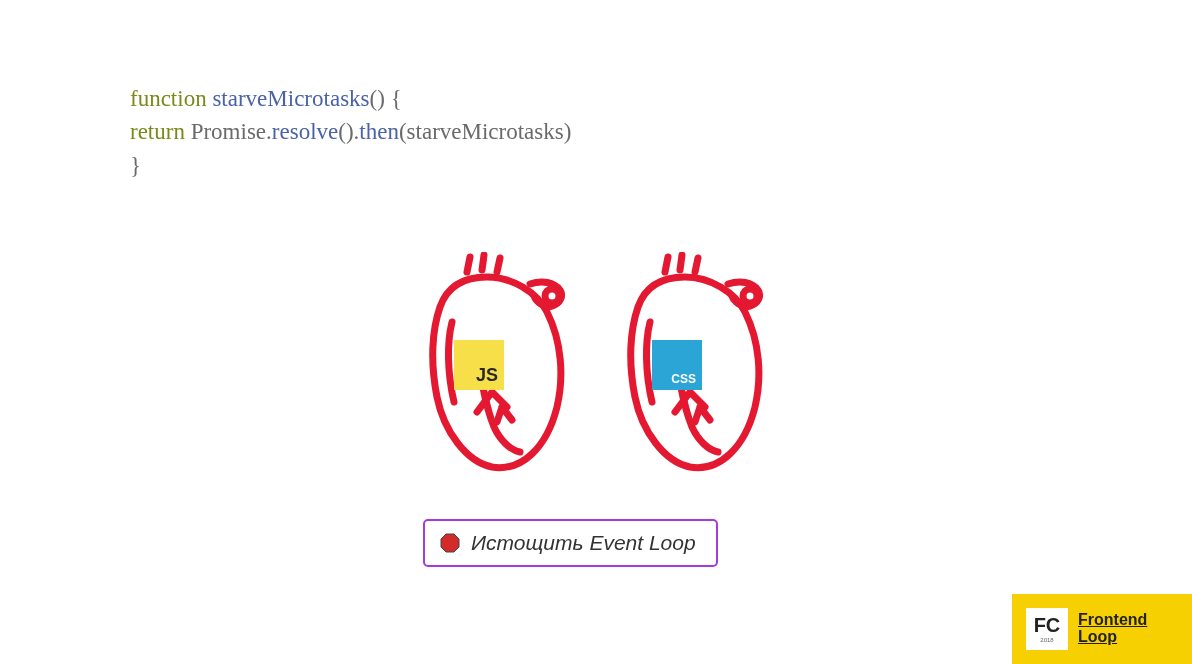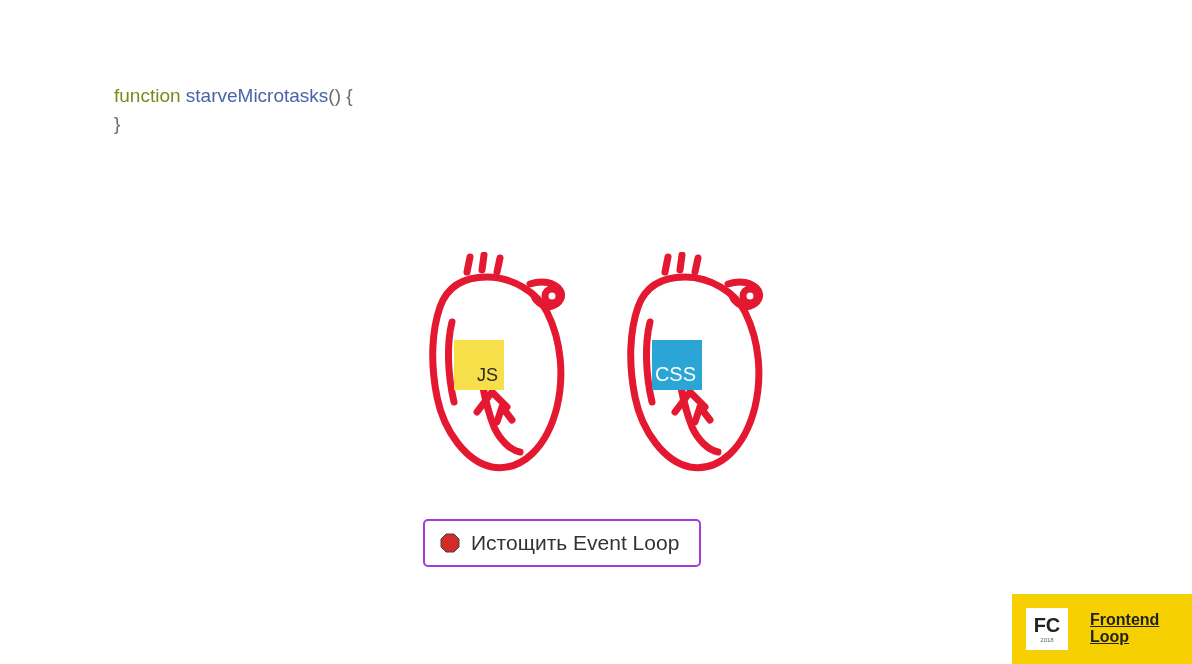--- a/index.html
+++ b/index.html
@@ -7,23 +7,23 @@
       width: 1192px;
       height: 664px;
       background: #fff;
       font-family: Arial, sans-serif;
       position: relative;
       overflow: hidden;
     }
     .code-block {
       position: absolute;
       top: 82px;
-      left: 114px;
-      font-family: Liberation Sans, sans-serif;
-      font-size: 19px;
+      left: 130px;
+      font-family: Liberation Serif, serif;
+      font-size: 23px;
       line-height: 1.45;
       color: #6a6a6a;
     }
     .kw-function { color: #7a8a1a; }
     .kw-return { color: #7a8a1a; }
     .fn-name { color: #4a63a8; }
     .method { color: #4a63a8; }
     .punct { color: #6a6a6a; }
     .ident { color: #6a6a6a; }
 
@@ -47,63 +47,63 @@
       position: absolute;
       top: 88px;
       left: 62px;
       width: 50px;
       height: 50px;
       display: flex;
       align-items: flex-end;
       justify-content: flex-end;
       padding: 4px 6px;
       font-family: Arial, sans-serif;
-      font-weight: normal;
+      font-weight: bold;
       font-size: 18px;
     }
     .badge-js { background: #f7df4a; color: #2a2a2a; }
-    .badge-css { background: #2aa5d6; color: #fff; font-size: 20px; }
+    .badge-css { background: #2aa5d6; color: #fff; font-size: 12px; }
 
     .button-area {
       position: absolute;
       top: 519px;
       left: 423px;
     }
     .starve-btn {
       border: 2px solid #a33bdf;
       background: #fff;
       border-radius: 5px;
       padding: 10px 20px 10px 14px;
       font-size: 21px;
       color: #333;
       cursor: pointer;
       display: flex;
       align-items: center;
       gap: 10px;
       font-family: Arial, sans-serif;
+      font-style: italic;
     }
     .stop-icon {
       width: 22px;
       height: 22px;
       display: inline-flex;
       align-items: center;
       justify-content: center;
     }
 
     .footer-logo {
       position: absolute;
       bottom: 0;
       right: 0;
       width: 180px;
       height: 70px;
       background: #f6d000;
       display: flex;
       align-items: center;
       padding-left: 14px;
-      gap: 12px;
     }
     .fc-box {
       width: 42px;
       height: 42px;
       background: #fff;
       display: flex;
       flex-direction: column;
       align-items: center;
       justify-content: center;
       font-weight: 900;
@@ -127,20 +127,23 @@
       text-decoration: underline;
     }
   </style>
 </head>
 <body>
 
 <div class="code-block">
   <div>
     <span class="kw-function">function</span>
     <span class="fn-name"> <span>starveMicrotasks</span></span><span class="punct">()</span><span class="punct"> {</span>
+  </div>
+  <div>
+    <span>  </span><span class="kw-return">return</span><span> </span><span class="ident">Promise</span><span class="punct">.</span><span class="method">resolve</span><span class="punct">()</span><span class="punct">.</span><span class="method">then</span><span class="punct">(</span><span class="ident">starveMicrotasks</span><span class="punct">)</span>
   </div>
   <div>
     <span class="punct">}</span>
   </div>
 </div>
 
 <div class="hearts">
   <div class="heart-wrap">
     <svg class="heart-svg" width="190" height="230" viewBox="0 0 190 230">
       <g fill="none" stroke="#e41831" stroke-width="7" stroke-linecap="round" stroke-linejoin="round">

